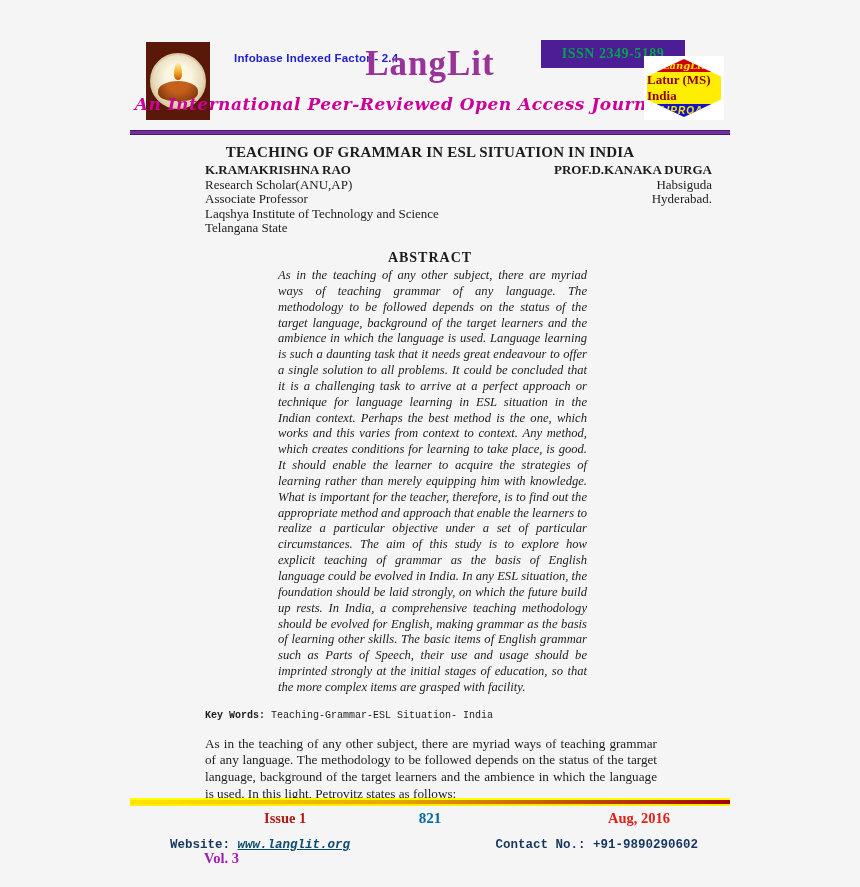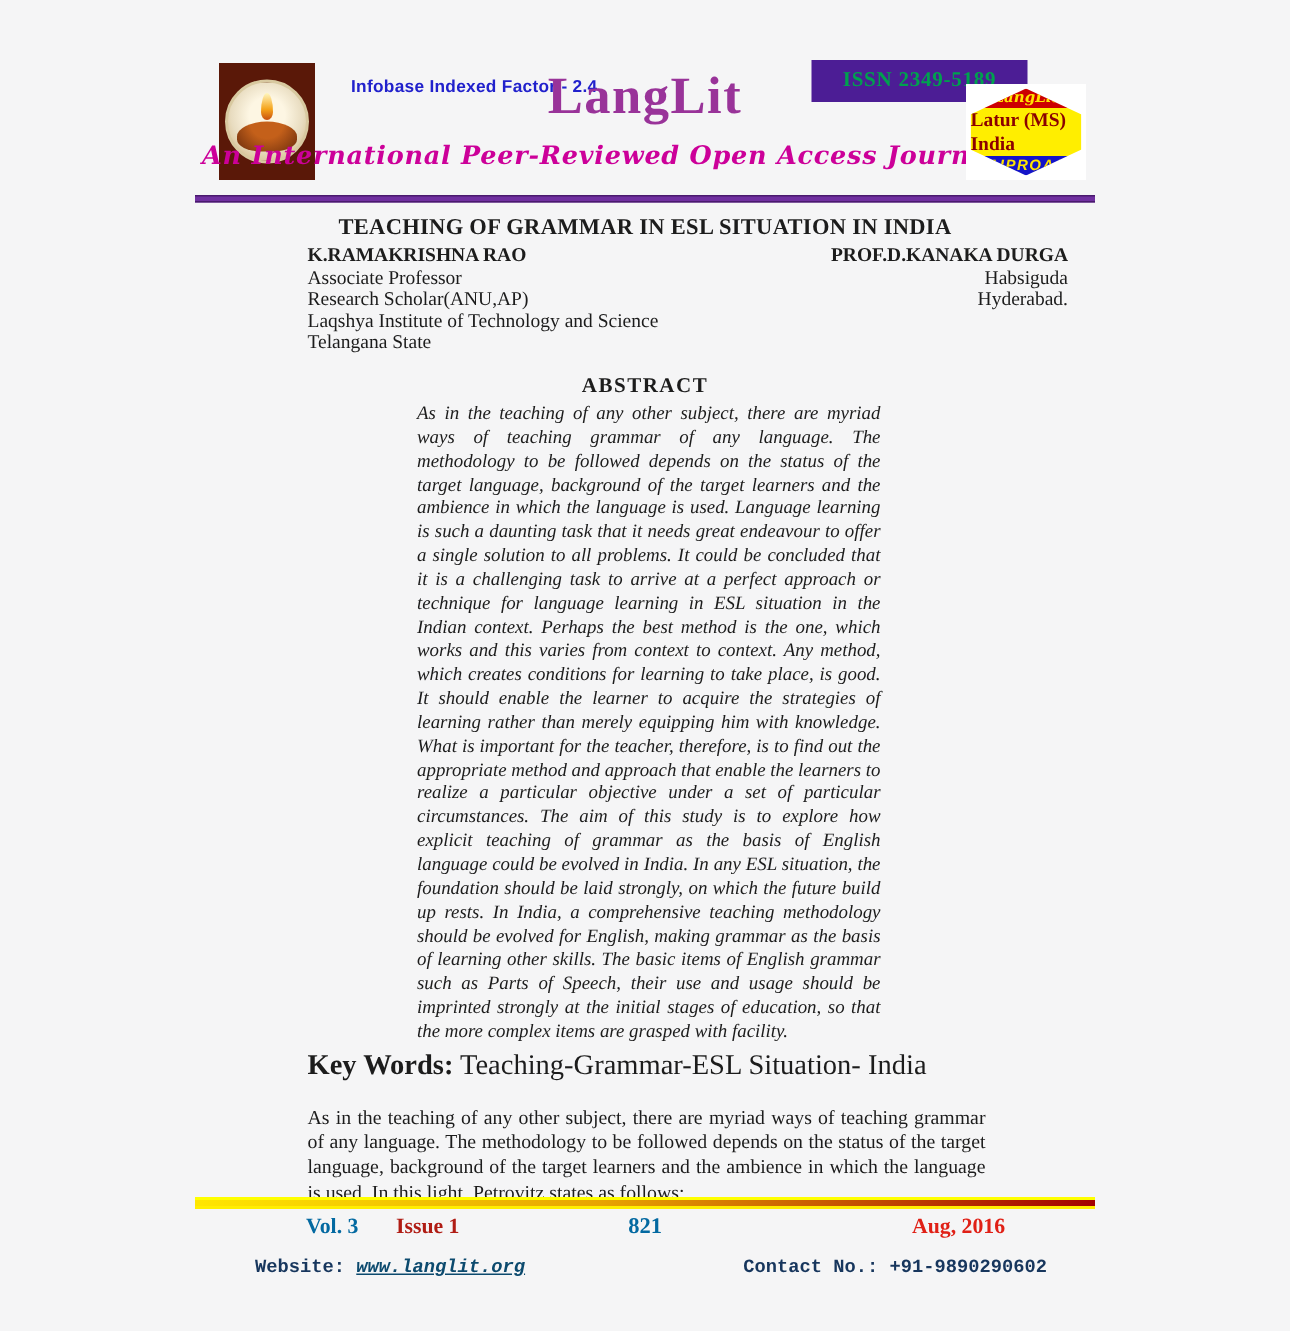--- a/index.html
+++ b/index.html
@@ -124,22 +124,23 @@
     margin-top:14px;
     text-align:center;
     font-weight:bold; font-size:14px; letter-spacing:1px;
   }
   .abstract-body {
     width:309px; margin:2px 0 0 148px;
     font-style:italic; font-size:12.6px; line-height:15.85px;
     text-align:justify;
   }
   .keywords {
-    margin:4px 0 0 75px;
-    font-size:19px;
+    margin:14px 0 0 75px;
+    font-size:10px;
+    font-family:Liberation Mono, monospace;
   }
   .keywords b { font-weight:bold; }
   .section-heading {
     margin:17px 0 0 75px;
     font-weight:bold; font-size:13.5px;
   }
   .intro-para {
     width:452px; margin:15px 0 0 75px;
     font-size:13.2px; line-height:16.6px;
     text-align:justify;
@@ -150,21 +151,21 @@
     position:absolute; left:130px; width:600px; top:798px;
     height:8px;
     background:linear-gradient(to right, #ffe600, #e8a400 45%, #a30000);
     border-top:2px solid #ffff00;
     border-bottom:2px solid #ffee00;
   }
   .footer-meta {
     position:absolute; left:130px; width:600px; top:810px;
     height:20px; font-size:14.5px; font-weight:bold;
   }
-  .vol   { position:absolute; left:74px;  color:#0369a1; }
+  .vol   { position:absolute; left:74px;  color:#a21caf;margin-top:40px; }
   .issue { position:absolute; left:134px; color:#b01c14; }
   .pagenum { position:absolute; left:0; right:0; text-align:center; color:#0369a1; font-size:15px; }
   .pubdate { position:absolute; left:478px; color:#e02016; }
 
   .footer-contact {
     position:absolute; left:130px; width:600px; top:838px;
     font-family:"Liberation Mono", monospace;
     font-weight:bold; font-size:12.5px; color:#17365d;
   }
   .website { position:absolute; left:40px; }
@@ -201,22 +202,22 @@
     </div>
   </div>
 
   <div class="purple-rule"></div>
 
   <div class="article-title">TEACHING OF GRAMMAR IN ESL SITUATION IN INDIA</div>
 
   <div class="authors">
     <div class="author-left">
       <div class="author-name">K.RAMAKRISHNA RAO</div>
+      <div>Research Scholar(ANU,AP)</div>
       <div>Associate Professor</div>
-      <div>Research Scholar(ANU,AP)</div>
       <div>Laqshya Institute of Technology and Science</div>
       <div>Telangana State</div>
     </div>
     <div class="author-right">
       <div class="author-name">PROF.D.KANAKA DURGA</div>
       <div>Habsiguda</div>
       <div>Hyderabad.</div>
     </div>
   </div>
 

